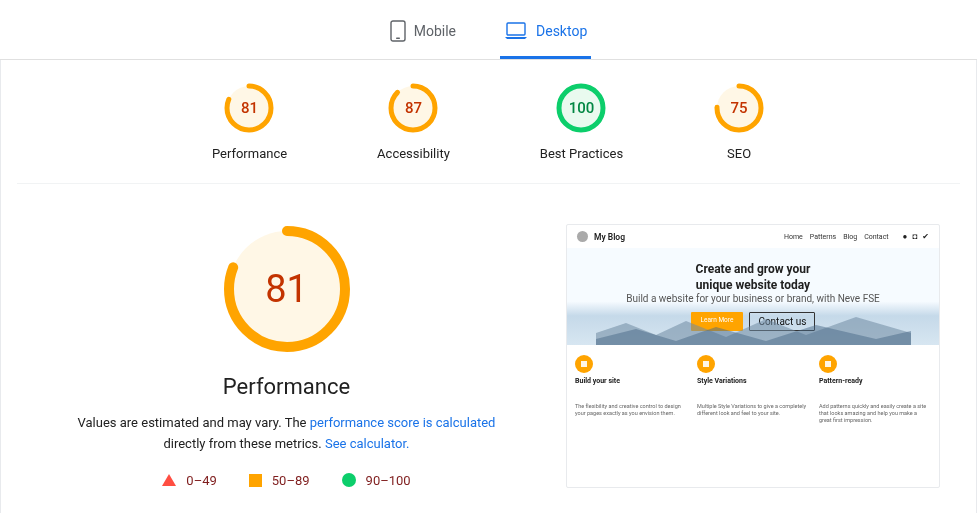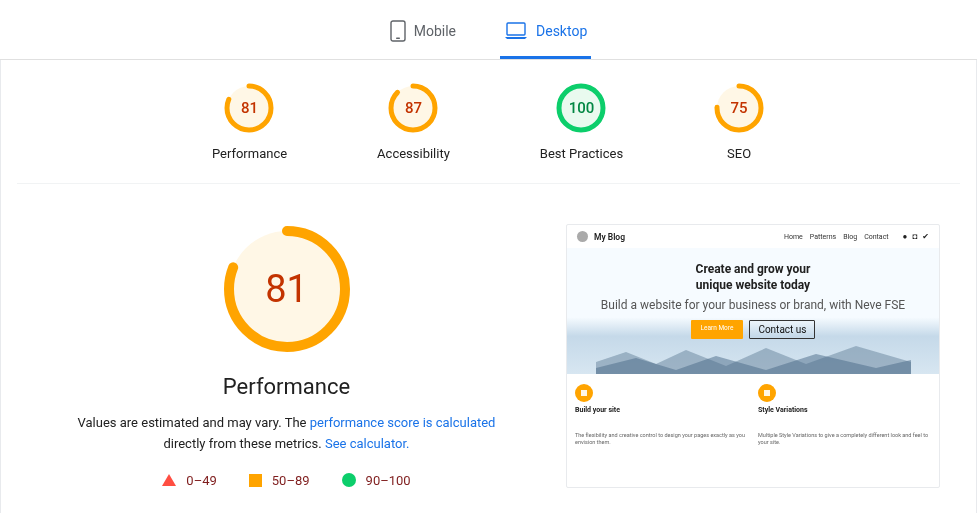--- a/index.html
+++ b/index.html
@@ -28,23 +28,23 @@
   .legend-item { display: flex; align-items: center; gap: 10px; }
   .tri { width: 0; height: 0; border-left: 7px solid transparent; border-right: 7px solid transparent; border-bottom: 12px solid #ff4e42; }
   .sq { width: 13px; height: 13px; background: #ffa400; }
   .circ { width: 14px; height: 14px; background: #0cce6b; border-radius: 50%; }
   .preview { width: 374px; border: 1px solid #e8eaed; border-radius: 2px; overflow: hidden; font-size: 8px; }
   .pv-head { display: flex; align-items: center; padding: 6px 10px; gap: 6px; }
   .pv-logo { width: 11px; height: 11px; background: #aaa; border-radius: 50%; }
   .pv-title { font-weight: 600; font-size: 8.5px; }
   .pv-nav { margin-left: auto; display: flex; gap: 7px; color: #333; font-size: 7px;}
   .pv-soc { display:flex; gap:5px; margin-left:8px; font-size:8px;}
-  .pv-hero { background: linear-gradient(#f6fbff 0%, #f6fbff 55%, #c5d9e9 70%, #d7e6f1 100%); padding: 14px 10px 35px; text-align: center; position: relative;}
+  .pv-hero { background: linear-gradient(#f6fbff 0%, #f6fbff 55%, #c5d9e9 70%, #d7e6f1 100%); padding: 14px 10px 14px; text-align: center; position: relative;}
   .pv-hero h2 { font-size: 12px; font-weight: 700; line-height: 1.3; }
-  .pv-hero p { font-size: 12px; color: #555; margin-top: 5px; }
+  .pv-hero p { font-size: 10px; color: #555; }
   .pv-btns { display: flex; justify-content: center; gap: 6px; margin-top: 8px; }
   .pv-btn1 { background: #ffa400; color: #fff; font-size: 6.5px; padding: 4px 10px; border-radius: 1px;}
   .pv-btn2 { border: 1px solid #333; color: #111; font-size: 10px; padding: 3px 8px; border-radius: 1px;}
   .pv-mtn { position:absolute; bottom:0; left:0; right:0; height:32px; overflow:hidden; pointer-events:none;}
   .pv-feats { display: flex; padding: 10px 8px 4px; gap: 10px; }
   .pv-feat { flex: 1; display: flex; flex-direction: column; align-items: flex-start; }
   .pv-ic { width: 18px; height: 18px; background: #ffa400; border-radius: 50%; margin-bottom: 4px; display:flex; align-items:center; justify-content:center;}
   .pv-feat h3 { font-size: 7px; font-weight: 700; margin-bottom: 18px; }
   .pv-feat p { font-size: 5.5px; color: #666; line-height: 1.3; }
   .orange { color: #c33300; }
@@ -175,17 +175,26 @@
             </div>
             <div class="pv-feat">
               <div class="pv-ic">
                 <svg width="10" height="10">
                   <rect x="2" y="2" width="6" height="6" fill="#fff" opacity="0.9"></rect>
                 </svg>
               </div>
               <h3>Style Variations</h3>
               <p>Multiple Style Variations to give a completely different look and feel to your site.</p>
             </div>
+            <div class="pv-feat">
+              <div class="pv-ic">
+                <svg width="10" height="10">
+                  <rect x="2" y="2" width="6" height="6" fill="#fff" opacity="0.9"></rect>
+                </svg>
+              </div>
+              <h3>Pattern-ready</h3>
+              <p>Add patterns quickly and easily create a site that looks amazing and help you make a great first impression.</p>
+            </div>
           </div>
       </div>
     </div>
   </div>
 </div>
 
 </body></html>

